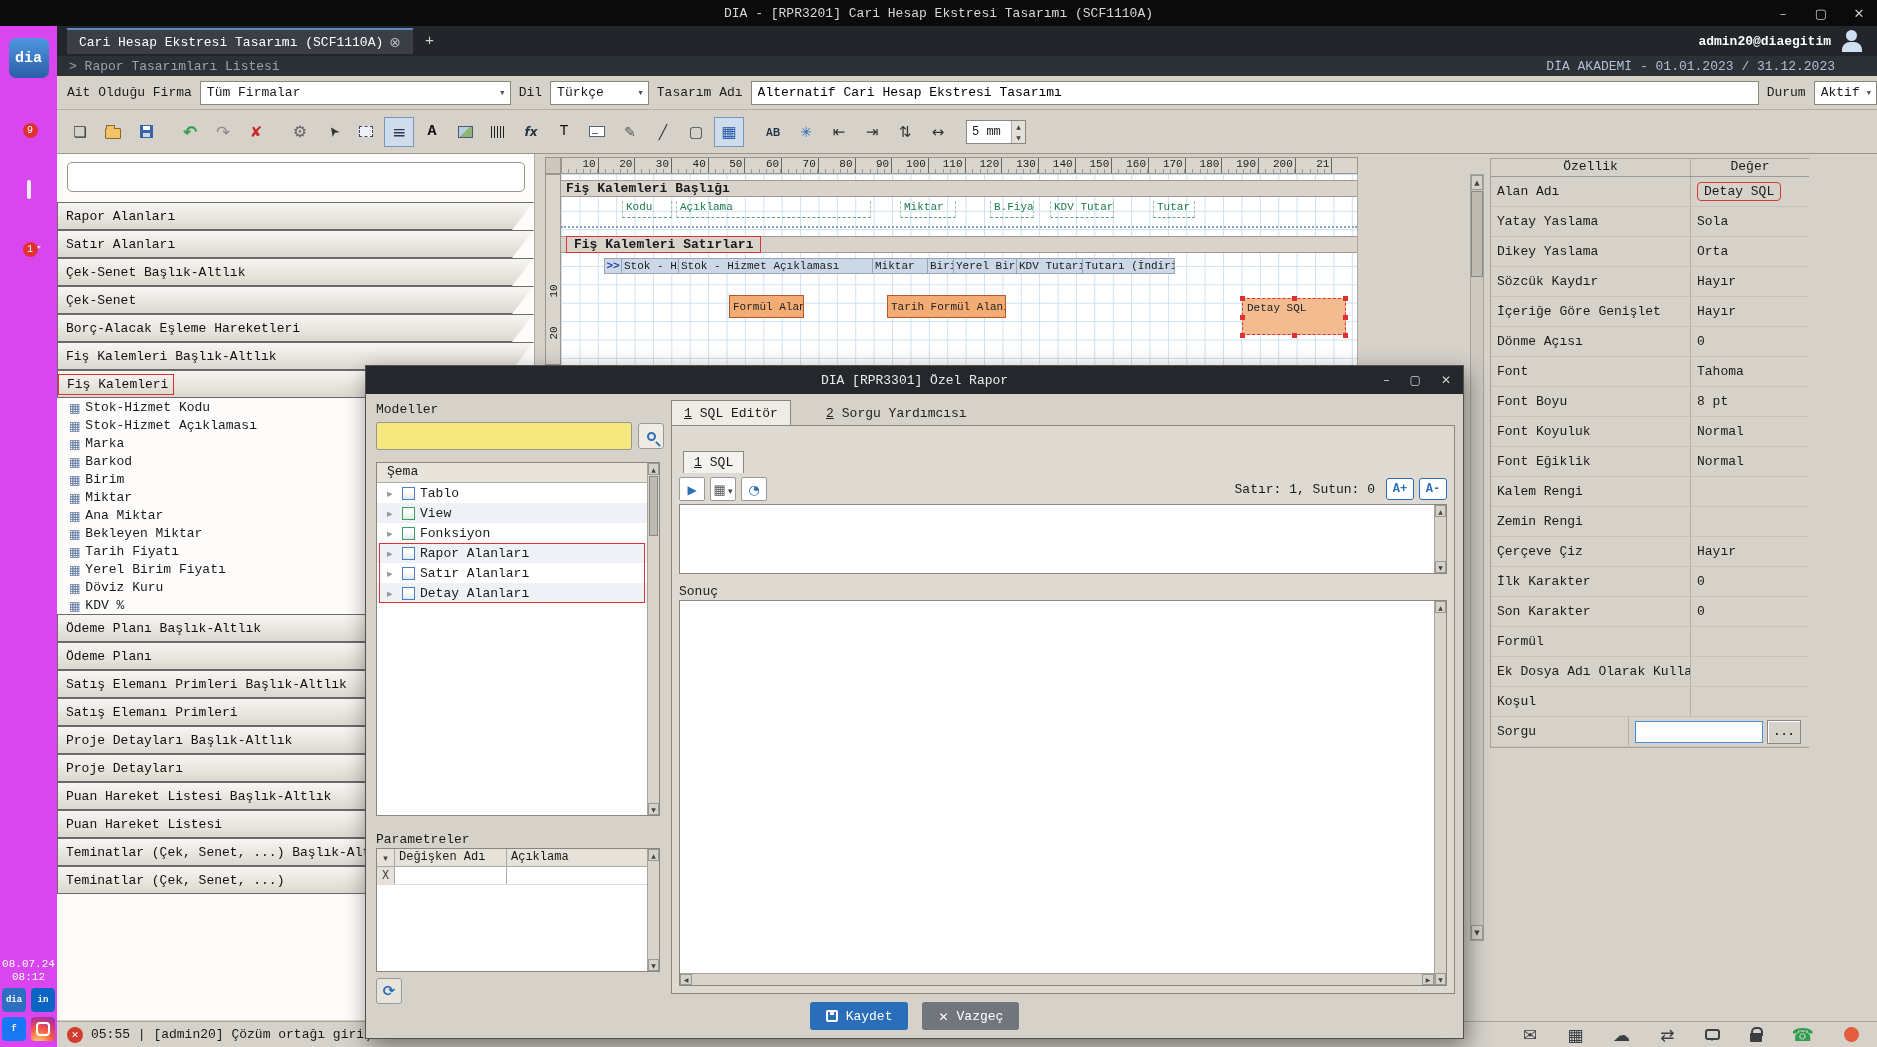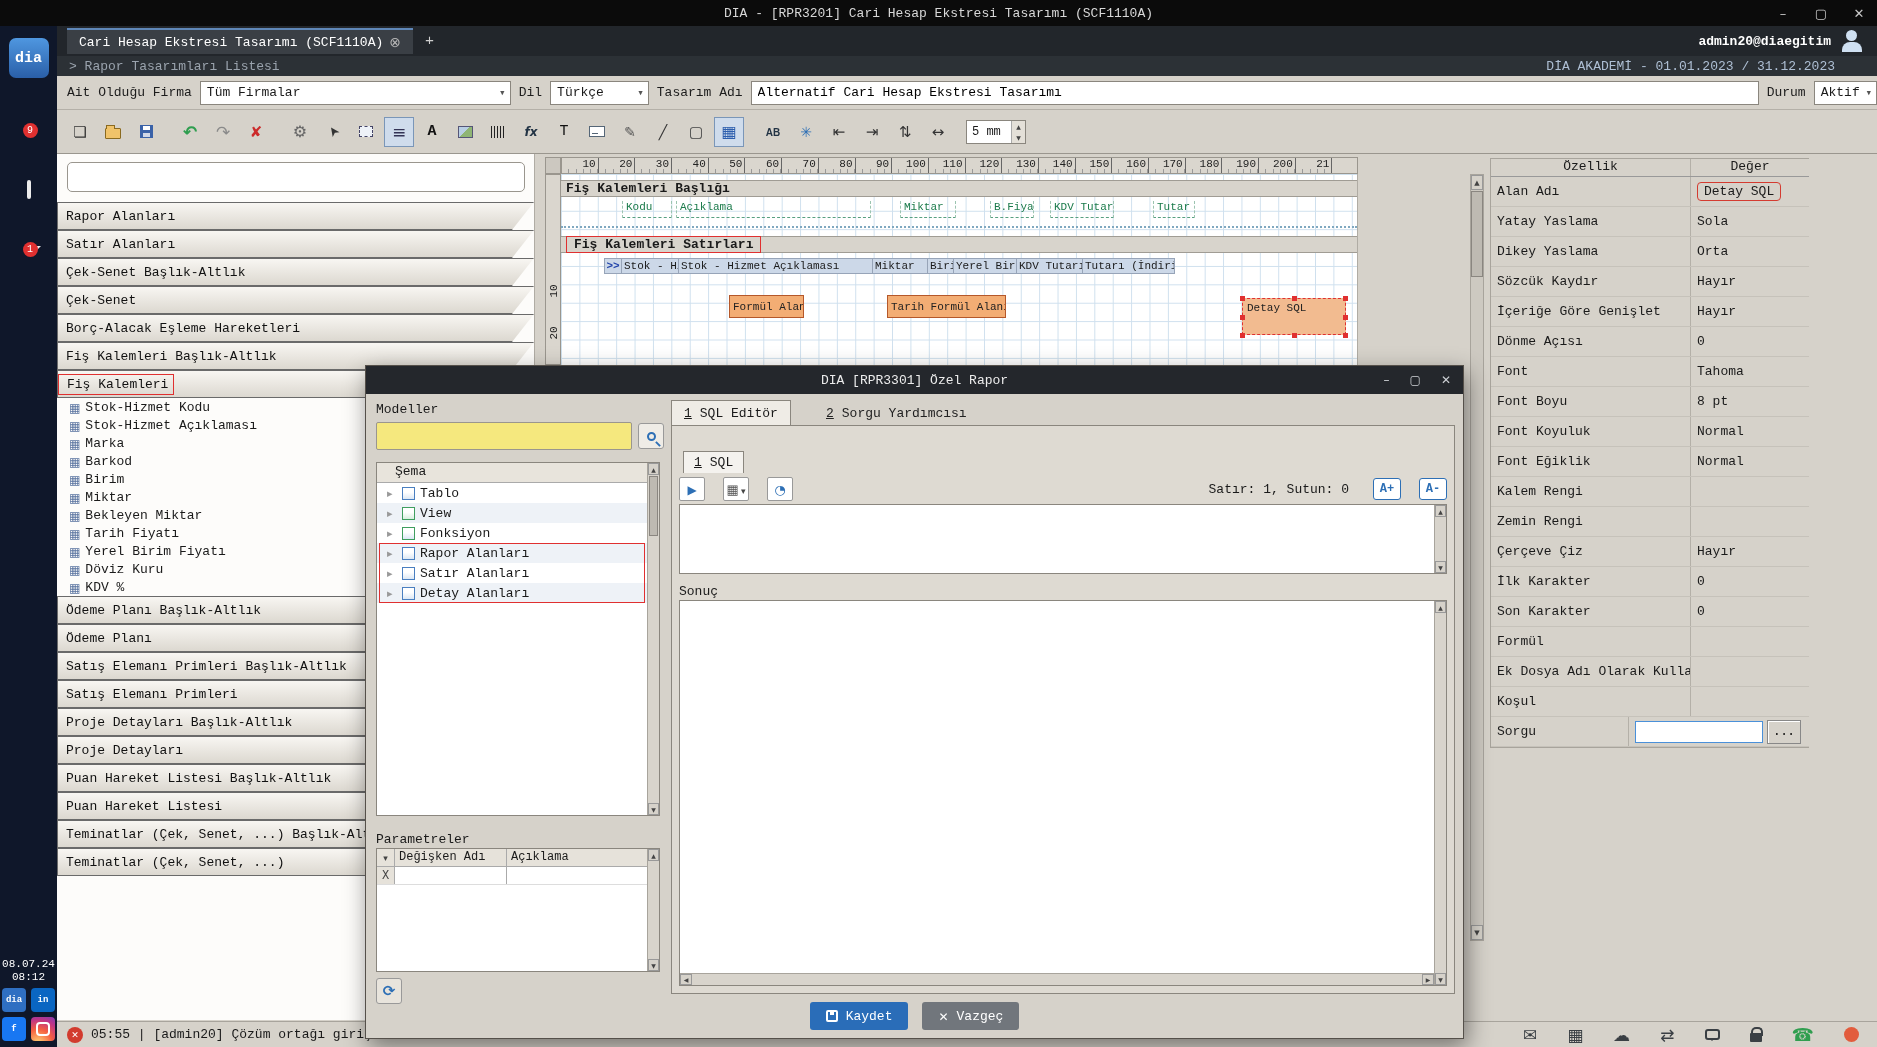--- a/index.html
+++ b/index.html
@@ -8,21 +8,21 @@
 .g{font-family:"DejaVu Sans",sans-serif}
 
 
 #titlebar{position:absolute;left:0;top:0;width:1877px;height:26px;background:#0b0b0b;color:#d8d8d8;display:flex;align-items:center;justify-content:center}
 #titlebar .tb-text{font-size:13px}
 .win-controls{position:absolute;right:10px;top:0;height:100%;display:flex;gap:22px;align-items:center;color:#c8c8c8}
 .wc{width:16px;text-align:center;cursor:default}
 .wc-min::before{content:'–'}.wc-max::before{content:'▢'}.wc-close::before{content:'✕'}
 
 
-#sidebar{position:absolute;left:0;top:26px;width:57px;height:1021px;background:#0f172a;display:flex;flex-direction:column;align-items:center}
+#sidebar{position:absolute;left:0;top:26px;width:57px;height:1021px;background:#d946ef;display:flex;flex-direction:column;align-items:center}
 #logo{margin-top:12px;width:40px;height:40px;border-radius:7px;background:linear-gradient(#4f97e0,#2a5fa8);color:#fff;font-weight:bold;font-size:15px;display:flex;align-items:center;justify-content:center}
 .sb-ic{position:relative;margin-top:52px}
 .badge{position:absolute;top:-7px;right:-9px;min-width:15px;height:15px;border-radius:8px;background:#e03030;color:#fff;font-size:10px;display:flex;align-items:center;justify-content:center;padding:0 3px}
 .bell{width:18px;height:15px;background:#f0f0f0;border-radius:9px 9px 2px 2px;position:relative}
 .bell::after{content:'';position:absolute;left:50%;bottom:-4px;transform:translateX(-50%);width:7px;height:3px;background:#f0f0f0;border-radius:0 0 3px 3px}
 .cal{width:21px;height:19px;border:2px solid #ececec;border-radius:3px;position:relative}
 .cal::before{content:'';position:absolute;top:1px;left:1px;right:1px;height:3px;background:#ececec}
 .chatic{width:21px;height:14px;background:#ececec;border-radius:3px;position:relative}
 .chatic::after{content:'';position:absolute;left:4px;bottom:-5px;border:4px solid transparent;border-top-color:#ececec}
 #sb-bottom{margin-top:auto;margin-bottom:6px;display:flex;flex-direction:column;align-items:center;gap:3px}
@@ -191,21 +191,21 @@
 .m-title{position:absolute;left:0;top:0;right:0;height:28px;background:#24272c;color:#ececec;display:flex;align-items:center;justify-content:center}
 .m-controls{position:absolute;right:12px;top:0;height:28px;display:flex;gap:20px;align-items:center;color:#cfd2d6;font-size:12px}
 .mc-min::before{content:'–'}.mc-max::before{content:'▢'}.mc-close::before{content:'✕'}
 .m-label{position:absolute;color:#1a1a1a}
 #modeller-label{left:10px;top:36px}
 #m-search{position:absolute;left:10px;top:56px;width:256px;height:28px;background:#f5e87e;border:1px solid #9a968e;border-radius:2px;font:inherit;padding:0 6px}
 #m-search-btn{position:absolute;left:272px;top:57px;width:26px;height:26px;background:#efece6;border:1px solid #999;border-radius:3px;display:flex;align-items:center;justify-content:center}
 .mag{width:9px;height:9px;border:2px solid #2d6fb5;border-radius:50%;position:relative}
 .mag::after{content:'';position:absolute;width:2px;height:6px;background:#2d6fb5;transform:rotate(-45deg);left:8px;top:7px}
 #tree{position:absolute;left:10px;top:96px;width:284px;height:354px;background:#fff;border:1px solid #8a867e}
-.tree-header{height:20px;background:#e8e4dc;border-bottom:1px solid #aaa;padding:1px 18px}
+.tree-header{height:20px;background:#e8e4dc;border-bottom:1px solid #aaa;padding:1px 10px}
 .tree-items{position:absolute;left:0;top:20px;right:12px;bottom:0;overflow:hidden}
 .tree-item{height:20px;display:flex;align-items:center;padding-left:10px;white-space:nowrap}
 .tree-item:nth-of-type(even){background:#eef2f7}
 .tree-item::before{content:'▸';color:#999;width:13px;font-size:11px;font-family:"DejaVu Sans",sans-serif}
 .ticon{width:13px;height:13px;border:1px solid #4a7fc0;background:linear-gradient(#fff 40%,#dce8f5);margin:0 5px 0 2px;flex:0 0 13px}
 .tree-item:nth-of-type(2) .ticon{border-color:#3f9e5f;background:linear-gradient(#fff 40%,#d8efdf)}
 .tree-item:nth-of-type(3) .ticon{border-color:#3f9e5f}
 .tree-red{position:absolute;left:2px;right:14px;top:80px;height:60px;border:1px solid #e03030;pointer-events:none}
 .vsb{position:absolute;top:0;right:0;bottom:0;width:12px;background:#d8d4cc;border-left:1px solid #a8a49c}
 .vsb .sa{position:absolute;left:0;right:0;height:12px;background:#d6d2ca;border:1px solid #999;display:flex;align-items:center;justify-content:center;font-size:6px;color:#444}
@@ -222,21 +222,21 @@
 .pt-row .pt-c1{background:#e6e2da}
 #refresh-btn{position:absolute;left:10px;top:612px;width:26px;height:26px;background:#e8e4dc;border:1px solid #999;border-radius:3px;display:flex;align-items:center;justify-content:center;color:#2d6fb5;font-weight:bold;font-size:15px}
 #refresh-btn::before{content:'⟳'}
 
 .m-tab{position:absolute;top:34px;height:26px;display:flex;align-items:center;padding:0 12px;gap:0}
 #tab-sql{left:305px;background:#efece6;border:1px solid #8a867e;border-bottom:none}
 #tab-wizard{left:448px;color:#222}
 .accel{text-decoration:underline;margin-right:8px}
 #m-panel{position:absolute;left:305px;top:59px;right:8px;bottom:44px;background:#dedad2;border:1px solid #8a867e}
 #inner-tab{position:absolute;left:317px;top:85px;height:22px;background:#f4f2ee;border:1px solid #8a867e;border-bottom:none;display:flex;align-items:center;padding:0 10px;z-index:2}
-#sql-toolbar{position:absolute;left:313px;top:110px;right:16px;height:26px;display:flex;align-items:center;gap:18px}
+#sql-toolbar{position:absolute;left:313px;top:110px;right:16px;height:26px;display:flex;align-items:center;gap:5px}
 .sq-btn{height:24px;min-width:26px;background:#fff;border:1px solid #999;border-radius:2px;display:flex;align-items:center;justify-content:center;gap:2px;font:inherit}
 .run-ic::before{content:'▶';color:#2d6fb5;font-size:12px}
 .cal-ic::before{content:'▦';color:#555;font-size:13px}
 .dd-ic::before{content:'▾';font-size:9px;color:#444}
 .gauge-ic::before{content:'◔';color:#2d6fb5;font-size:13px}
 .flex-sp{flex:1}
 .cursor-status{margin-right:6px}
 .font-btn{width:28px;height:22px;background:#fff;border:1px solid #2d6fb5;border-radius:3px;color:#2d6fb5;font-weight:bold;font-size:12px;font-family:inherit}
 #sql-area{position:absolute;left:313px;top:138px;right:16px;height:70px;background:#fff;border:1px solid #8a867e}
 #sonuc-label{left:313px;top:218px}
@@ -468,20 +468,24 @@
       <div class="lp-field">
         <span class="grid-icon g"></span>
         <span>Birim</span>
       </div>
 
       <div class="lp-field">
         <span class="grid-icon g"></span>
         <span>Miktar</span>
       </div>
 
+      <div class="lp-field">
+        <span class="grid-icon g"></span>
+        <span>Ana Miktar</span>
+      </div>
 
       <div class="lp-field">
         <span class="grid-icon g"></span>
         <span>Bekleyen Miktar</span>
       </div>
 
       <div class="lp-field">
         <span class="grid-icon g"></span>
         <span>Tarih Fiyatı</span>
       </div>

